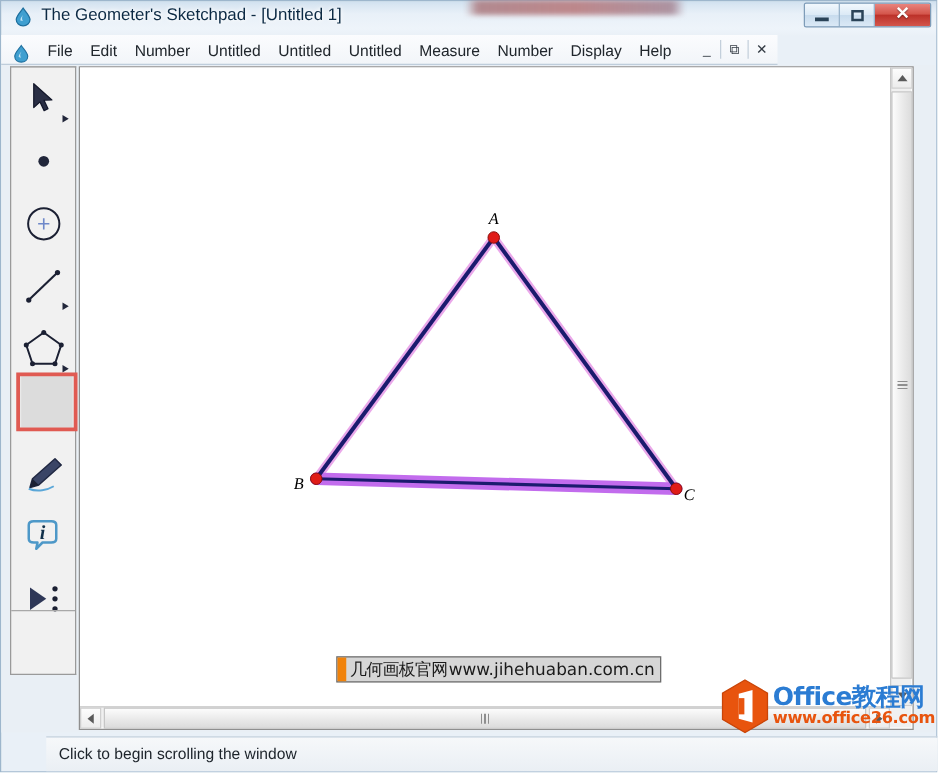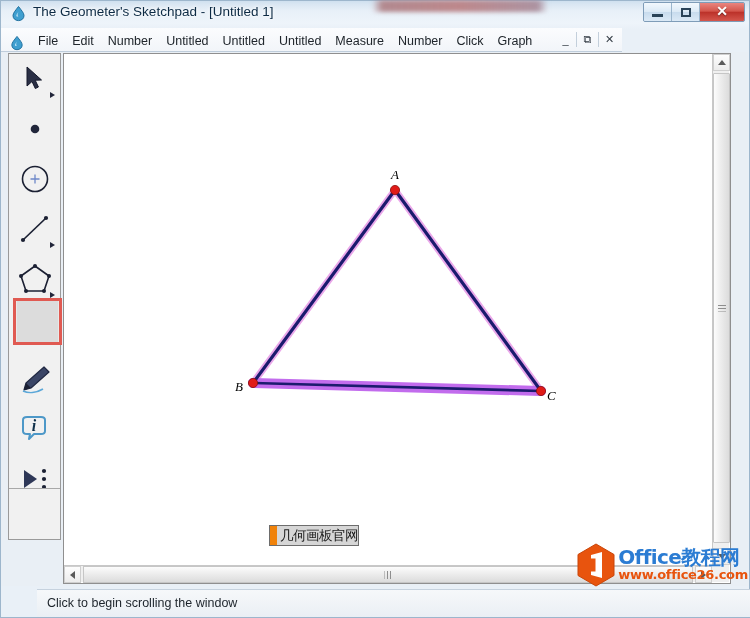--- a/index.html
+++ b/index.html
@@ -311,22 +311,22 @@
     </span>
 
     <span class="menu-item">File</span>
     <span class="menu-item">Edit</span>
     <span class="menu-item">Number</span>
     <span class="menu-item">Untitled</span>
     <span class="menu-item">Untitled</span>
     <span class="menu-item">Untitled</span>
     <span class="menu-item">Measure</span>
     <span class="menu-item">Number</span>
-    <span class="menu-item">Click</span>
-    <span class="menu-item">Graph</span>
+    <span class="menu-item">Display</span>
+    <span class="menu-item">Help</span>
 
     <div class="mdi-buttons">
       <div class="mdi-btn">_</div>
       <div class="mdi-sep"></div>
       <div class="mdi-btn">⧉</div>
       <div class="mdi-sep"></div>
       <div class="mdi-btn">✕</div>
     </div>
   </div>
 
@@ -428,20 +428,21 @@
           <circle cx="477" cy="337" r="4.6" fill="#e01b18" stroke="#8a0f0d" stroke-width="0.8"></circle>
         </svg>
 
         <span class="pt-label" style="left:327px; top:113px;">A</span>
         <span class="pt-label" style="left:171px; top:325px;">B</span>
         <span class="pt-label" style="left:483px; top:334px;">C</span>
 
         <div class="canvas-watermark">
           <span class="cw-bar"></span>
           <span class="cw-cn">几何画板官网</span>
+          <span class="cw-url">www.jihehuaban.com.cn</span>
         </div>
       </div>
 
       <div class="vscroll">
         <div class="sb-arrow sb-up">
           <span class="tri-up"></span>
         </div>
         <div class="sb-thumb-v">
           <span class="grip-v"></span>
         </div>

